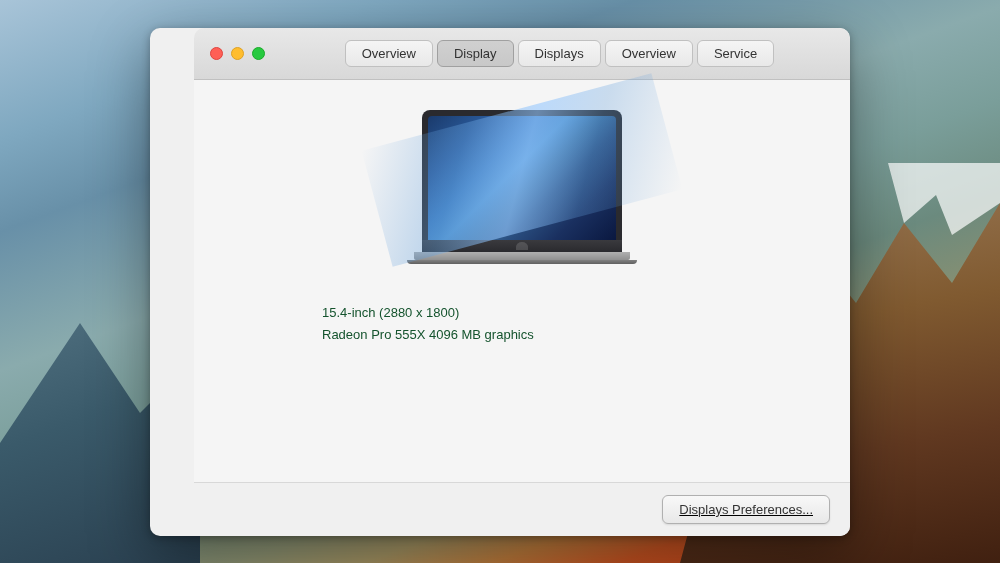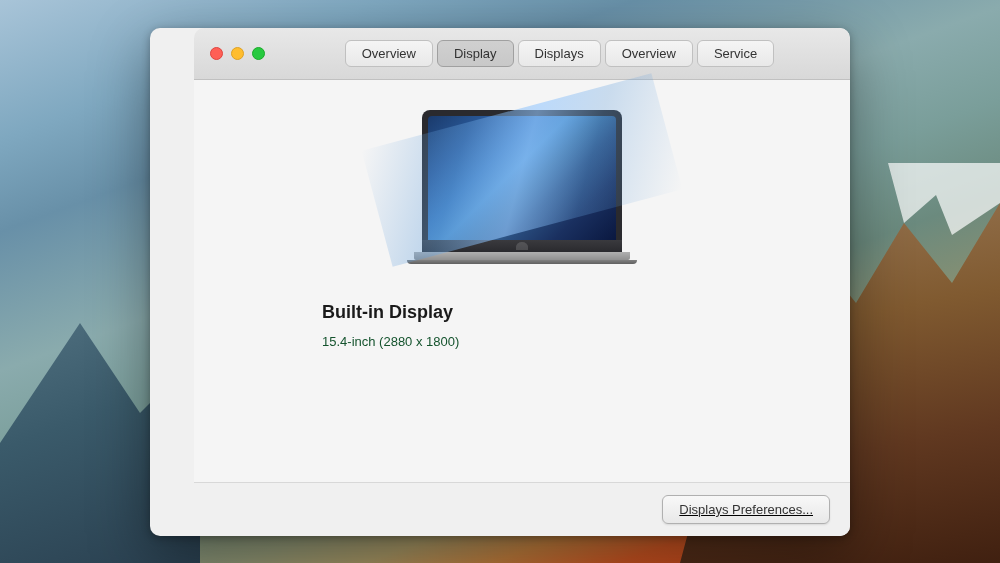--- a/index.html
+++ b/index.html
@@ -307,22 +307,22 @@
         </div>
         <div class="macbook-chin">
           <div class="macbook-logo"></div>
         </div>
         <div class="macbook-base"></div>
         <div class="macbook-bottom"></div>
       </div>
     </div>
 
     <div class="info-section">
-      <div class="display-title">Built-in Display</div>
       <div class="display-spec">15.4-inch (2880 x 1800)</div>
+      <div class="display-spec">Radeon Pro 555X 4096 MB graphics</div>
     </div>
   </div>
 
   <div class="bottom-bar">
     <button class="pref-button">Displays Preferences...</button>
   </div>
 
 </div>
 
 </body></html>

